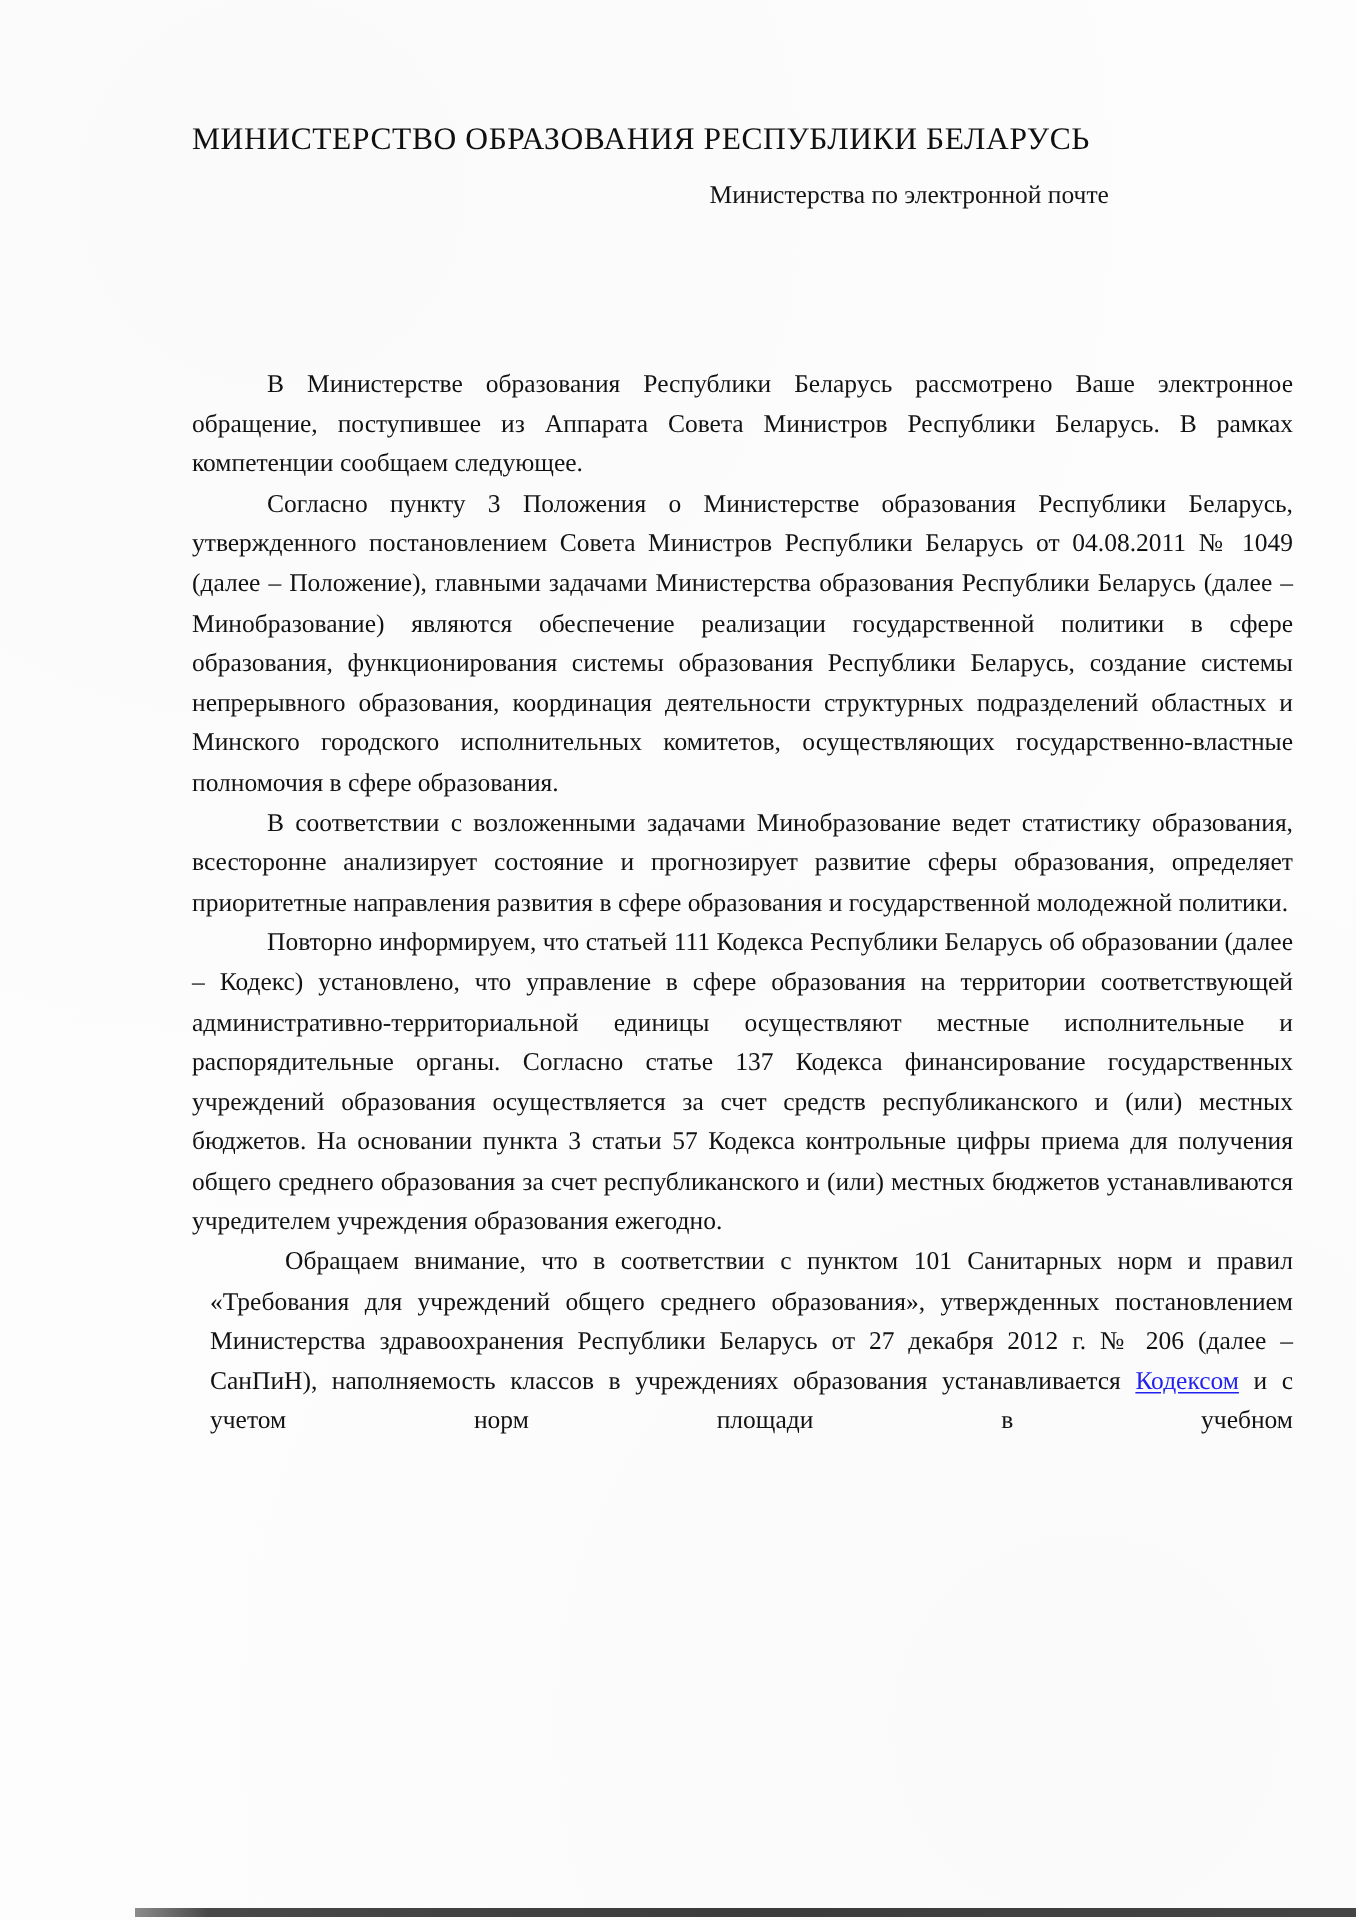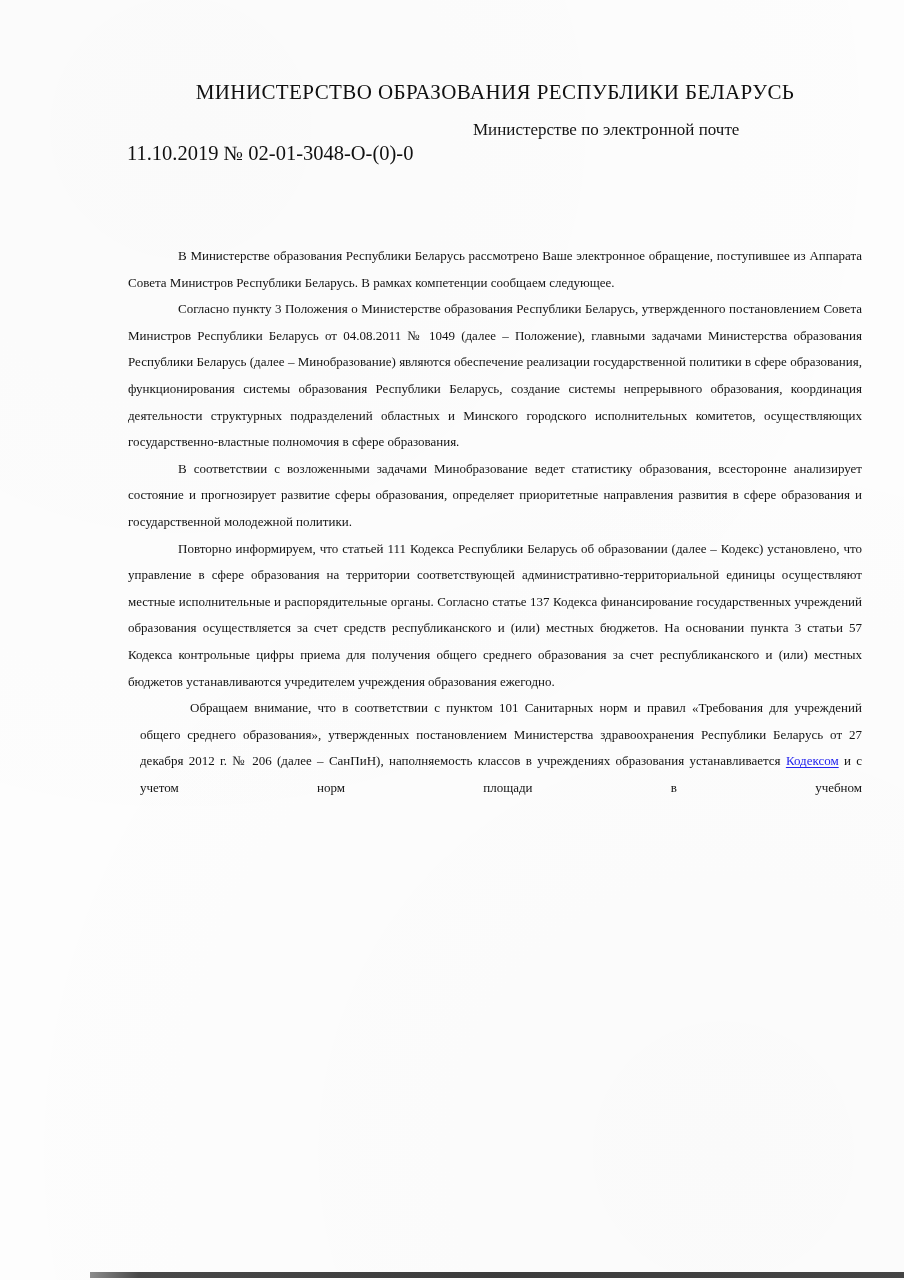--- a/index.html
+++ b/index.html
@@ -21,21 +21,20 @@
     background:
       radial-gradient(circle at 20% 10%, rgba(0,0,0,0.012), transparent 60%),
       radial-gradient(circle at 80% 90%, rgba(0,0,0,0.012), transparent 60%),
       #fdfdfd;
   }
   .doc-title {
     position: absolute;
     top: 80px;
     left: 128px;
     width: 734px;
-    text-align: center;
     font-size: 21px;
     letter-spacing: 0.4px;
     white-space: nowrap;
     color: #101010;
   }
   .delivery-note {
     position: absolute;
     top: 120px;
     left: 473px;
     font-size: 17px;
@@ -51,21 +50,21 @@
     white-space: nowrap;
   }
   .body-text {
     position: absolute;
     top: 243px;
     left: 128px;
     width: 734px;
   }
   .body-text p {
     margin: 0;
-    font-size: 13px;
+    font-size: 17px;
     line-height: 26.6px;
     text-align: justify;
     text-indent: 50px;
     color: #121212;
   }
   .body-text p.continued {
     text-align-last: justify;
     margin-left: 12px;
   }
   a.doc-link {
@@ -85,23 +84,22 @@
       rgba(58,58,58,0.95) 100%);
   }
 </style>
 </head>
 <body>
 
 <div class="page">
 
   <div class="doc-title">МИНИСТЕРСТВО ОБРАЗОВАНИЯ РЕСПУБЛИКИ БЕЛАРУСЬ</div>
 
-  <div class="delivery-note">Министерстве по электронной почте</div>
+  <div class="delivery-note">Министерства по электронной почте</div>
 
-  <div class="ref-line">11.10.2019 № 02-01-3048-О-(0)-0</div>
 
   <div class="body-text">
     <p>В Министерстве образования Республики Беларусь рассмотрено Ваше электронное обращение, поступившее из Аппарата Совета Министров Республики Беларусь. В рамках компетенции сообщаем следующее.</p>
     <p>Согласно пункту 3 Положения о Министерстве образования Республики Беларусь, утвержденного постановлением Совета Министров Республики Беларусь от 04.08.2011 № 1049 (далее – Положение), главными задачами Министерства образования Республики Беларусь (далее – Минобразование) являются обеспечение реализации государственной политики в сфере образования, функционирования системы образования Республики Беларусь, создание системы непрерывного образования, координация деятельности структурных подразделений областных и Минского городского исполнительных комитетов, осуществляющих государственно-властные полномочия в сфере образования.</p>
     <p>В соответствии с возложенными задачами Минобразование ведет статистику образования, всесторонне анализирует состояние и прогнозирует развитие сферы образования, определяет приоритетные направления развития в сфере образования и государственной молодежной политики.</p>
     <p>Повторно информируем, что статьей 111 Кодекса Республики Беларусь об образовании (далее – Кодекс) установлено, что управление в сфере образования на территории соответствующей административно-территориальной единицы осуществляют местные исполнительные и распорядительные органы. Согласно статье 137 Кодекса финансирование государственных учреждений образования осуществляется за счет средств республиканского и (или) местных бюджетов. На основании пункта 3 статьи 57 Кодекса контрольные цифры приема для получения общего среднего образования за счет республиканского и (или) местных бюджетов устанавливаются учредителем учреждения образования ежегодно.</p>
     <p class="continued"><span>Обращаем внимание, что в соответствии с пунктом 101 Санитарных норм и правил «Требования для учреждений общего среднего образования», утвержденных постановлением Министерства здравоохранения Республики Беларусь от 27 декабря 2012 г. № 206 (далее – СанПиН), наполняемость классов в учреждениях образования устанавливается </span><a class="doc-link" href="#" style="color: rgb(34, 34, 238);">Кодексом</a><span> и с учетом норм площади в учебном</span></p>
   </div>
 
   <div class="scan-bar"></div>

